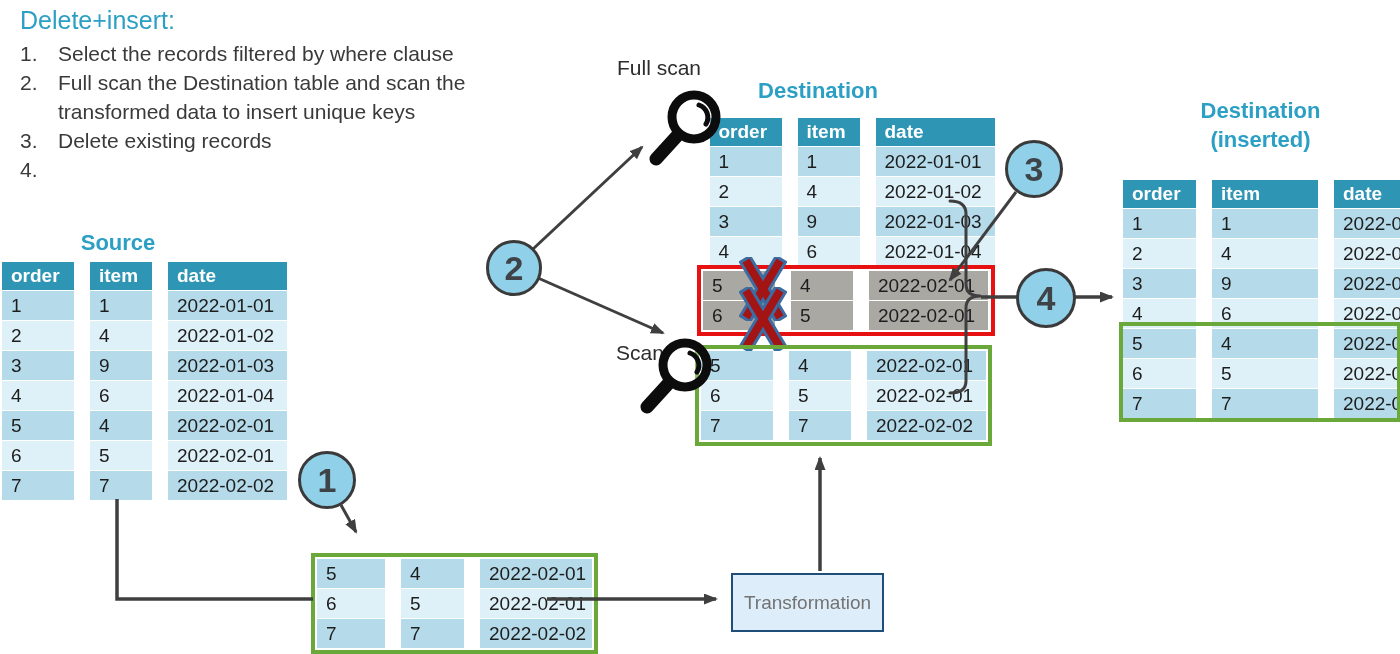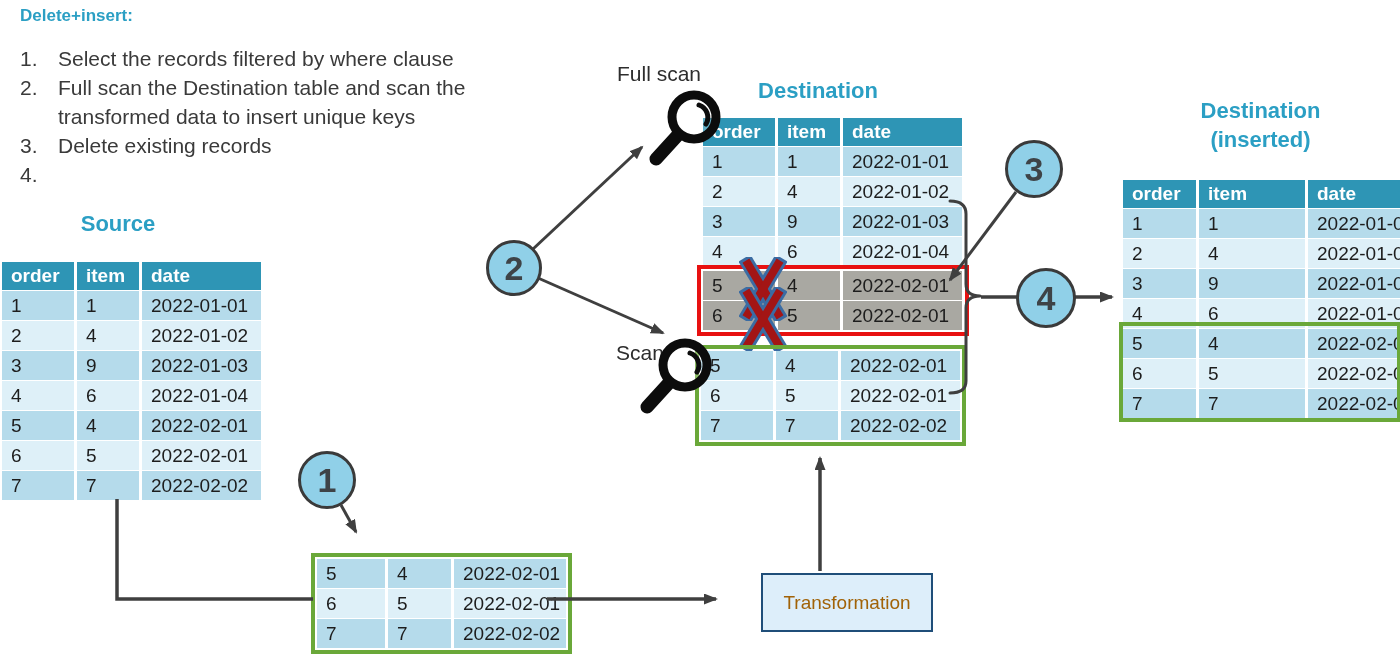--- a/index.html
+++ b/index.html
@@ -1,27 +1,27 @@
 <!DOCTYPE html>
 <html style="--accent: #2b9fc4; --table-header: #2e95b5; --row-dark: #b5dbeb; --row-light: #def0f8; --deleted-gray: #a9a8a2; --delete-red: #e81111; --insert-green: #6aa839; --badge-fill: #90d0e8; --arrow-dark: #3f3f3f; --box-fill: #ddeefa; --box-border: #1f4e79; --text: #3a3a3a;"><head>
 <meta charset="utf-8">
 <style>
   html,body{margin:0;padding:0;background:#fff;font-family:"Liberation Sans",sans-serif;}
   .canvas{position:relative;width:1400px;height:654px;background:#fff;overflow:hidden;}
   .abs{position:absolute;}
 
   
-  .hdr-title{font-size:17px;font-weight:bold;color:var(--accent);margin-bottom:18px;}
+  .hdr-title{font-size:25px;font-weight:normal;color:var(--accent);margin-bottom:4px;}
   .step{display:flex;font-size:21px;color:var(--text);line-height:29px;}
   .step-num{width:38px;flex:none;}
   .step-text{width:478px;}
 
   
   .tbl{position:absolute;z-index:1;}
-  .t-row{display:flex;gap:3px;height:29px;margin-bottom:1px;}
+  .t-row{display:flex;gap:16px;height:29px;margin-bottom:1px;justify-content:center;}
   .t-head{height:28px;}
   .t-cell{display:flex;align-items:center;padding-left:9px;font-size:19px;color:#1d1d1d;white-space:nowrap;}
   .t-head .t-cell{background:var(--table-header);color:#fff;font-weight:bold;}
   .t-body .t-row:nth-child(odd) .t-cell{background:var(--row-dark);}
   .t-body .t-row:nth-child(even) .t-cell{background:var(--row-light);}
   .grp-deleted .t-row .t-cell{background:var(--deleted-gray) !important;}
 
   .w-std .c0{width:63px}.w-std .c1{width:53px}.w-std .c2{width:110px}
   .w-sel .c0{width:59px}.w-sel .c1{width:54px}.w-sel .c2{width:103px}
   .w-right .c0{width:64px}.w-right .c1{width:97px}.w-right .c2{width:107px}
@@ -30,23 +30,23 @@
   .grp-green{border:4px solid var(--insert-green);padding:2px 2px 1px 2px;width:fit-content;}
   .green-overlay{position:absolute;border:4px solid var(--insert-green);z-index:4;background:transparent;}
 
   .tbl-title{position:absolute;font-size:22px;font-weight:bold;color:var(--accent);text-align:center;line-height:29px;z-index:1;}
   .label{position:absolute;font-size:21px;color:#2d2d2d;z-index:2;}
 
   .badge{position:absolute;border-radius:50%;background:var(--badge-fill);border:3px solid #3a3a3a;
          display:flex;align-items:center;justify-content:center;font-weight:bold;font-size:34px;
          color:#3e4347;z-index:6;box-sizing:border-box;}
 
-  .tf-box{position:absolute;left:761px;top:573px;width:172px;height:59px;background:var(--box-fill);
+  .tf-box{position:absolute;left:731px;top:573px;width:153px;height:59px;background:var(--box-fill);
           border:2px solid var(--box-border);display:flex;align-items:center;justify-content:center;
-          font-size:19px;color:#a16207;box-sizing:border-box;z-index:1;}
+          font-size:19px;color:#737373;box-sizing:border-box;z-index:1;}
 
   svg.overlay{position:absolute;left:0;top:0;z-index:5;pointer-events:none;}
   .xmark{position:absolute;z-index:3;}
 </style>
 </head>
 <body>
 
 <div class="canvas">
 
   <div class="abs" style="left:20px;top:6px;width:540px;">
@@ -61,21 +61,21 @@
     </div>
     <div class="step">
       <span class="step-num">3.</span>
       <span class="step-text">Delete existing records</span>
     </div>
     <div class="step">
       <span class="step-num">4.</span>
     </div>
   </div>
 
-  <div class="tbl-title" style="left:2px;top:209px;width:232px;">Source</div>
+  <div class="tbl-title" style="left:2px;top:228px;width:232px;">Source</div>
   <div class="tbl w-std" style="left:2px;top:262px;">
     <div class="t-row t-head">
         <div class="t-cell c0">order</div>
         <div class="t-cell c1">item</div>
         <div class="t-cell c2">date</div>
       </div>
     <div class="t-body">
         <div class="t-row">
           <div class="t-cell c0">1</div>
           <div class="t-cell c1">1</div>
@@ -256,21 +256,21 @@
           <div class="t-cell c0">7</div>
           <div class="t-cell c1">7</div>
           <div class="t-cell c2">2022-02-02</div>
         </div>
       </div>
   </div>
   <div class="green-overlay" style="left:1119px;top:322px;width:274px;height:92px;"></div>
 
   <div class="tf-box">Transformation</div>
 
-  <div class="label" style="left:617px;top:62px;">Full scan</div>
+  <div class="label" style="left:617px;top:56px;">Full scan</div>
   <div class="label" style="left:616px;top:341px;">Scan</div>
 
   <svg class="overlay" width="1400" height="654" viewBox="0 0 1400 654">
     <defs>
       <marker id="ah" markerUnits="userSpaceOnUse" markerWidth="16" markerHeight="12" refX="12" refY="5.5" orient="auto">
         <path d="M0,0 L14,5.5 L0,11 z" fill="#3f3f3f"></path>
       </marker>
     </defs>
 
     <polyline points="117,499 117,599 313,599" fill="none" stroke="#3f3f3f" stroke-width="3.5"></polyline>

